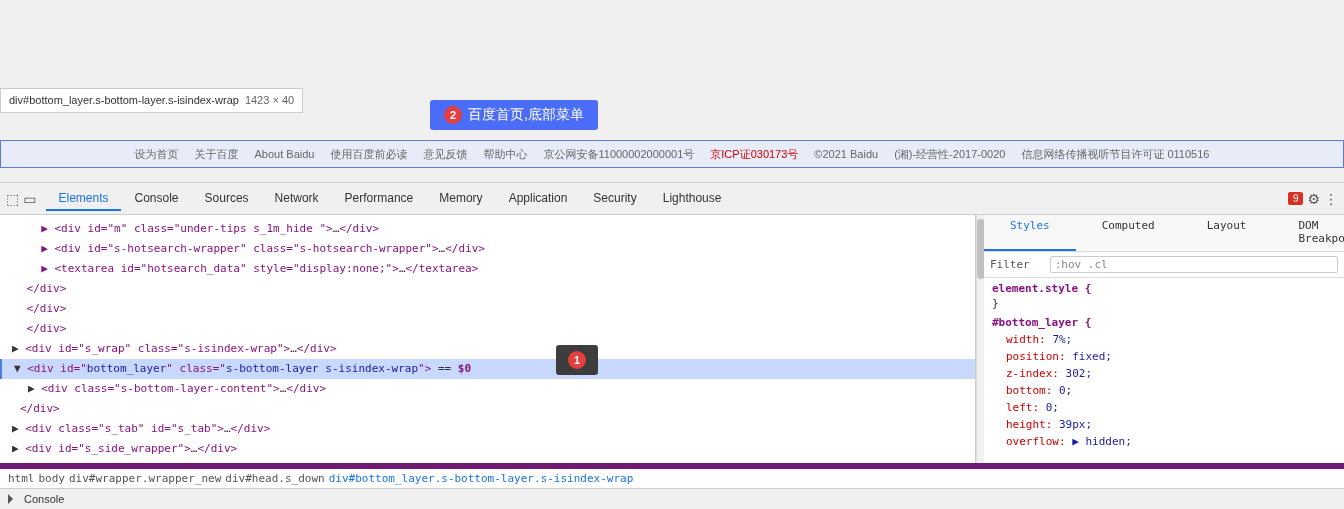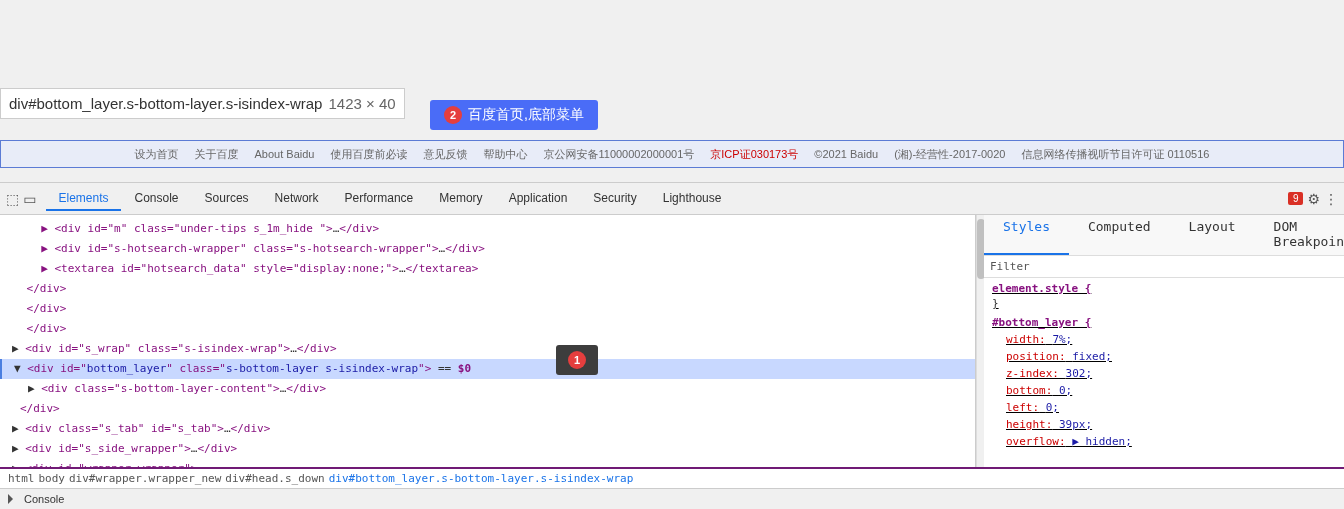--- a/index.html
+++ b/index.html
@@ -3,21 +3,21 @@
   <meta charset="utf-8">
   <style>
     * { margin: 0; padding: 0; box-sizing: border-box; }
     body { font-family: Arial, sans-serif; font-size: 12px; background: #f0f0f0; width: 1344px; overflow: hidden; }
 
     
     .browser-tooltip {
       background: white;
       border: 1px solid #ccc;
       padding: 4px 8px;
-      font-size: 15px;
+      font-size: 11px;
       color: #333;
       display: inline-block;
       position: absolute;
       top: 88px;
       left: 0;
       z-index: 100;
       line-height: 1.4;
     }
     .browser-tooltip .dims {
       color: #666;
@@ -174,22 +174,22 @@
       flex-direction: column;
       font-size: 11px;
       font-family: 'Consolas', monospace;
     }
     .styles-tabs {
       display: flex;
       border-bottom: 1px solid #ddd;
       background: #f8f8f8;
     }
     .styles-tab {
-      padding: 4px 19px;
-      font-size: 13px;
+      padding: 4px 26px;
+      font-size: 11px;
       color: #333;
       cursor: pointer;
       border-bottom: 2px solid transparent;
     }
     .styles-tab.active {
       color: #1a73e8;
       border-bottom: 2px solid #1a73e8;
     }
     .styles-filter {
       padding: 4px 6px;
@@ -197,36 +197,35 @@
       display: flex;
       align-items: center;
     }
     .styles-content {
       flex: 1;
       overflow-y: auto;
       padding: 4px 8px;
     }
     .css-rule {
       margin-bottom: 6px;
-      text-decoration: underline;
     }
     .css-selector {
       color: #881280;
       font-weight: bold;
       margin-bottom: 2px;
     }
     .css-brace { color: #333; }
     .css-property { color: #333; padding-left: 14px; line-height: 17px; }
     .css-prop-name { color: #c00; }
     .css-prop-value { color: #1a1aa6; }
 
     
     .breadcrumb-bar {
       background: white;
-      border-top: 2px solid #701a75;
+      border-top: 6px solid #701a75;
       padding: 3px 8px;
       font-size: 11px;
       font-family: 'Consolas', monospace;
       color: #333;
       display: flex;
       align-items: center;
       gap: 0;
       flex-wrap: nowrap;
       overflow: hidden;
       white-space: nowrap;
@@ -404,20 +403,23 @@
 
     <div class="styles-panel">
       <div class="styles-tabs">
         <div class="styles-tab active">Styles</div>
         <div class="styles-tab">Computed</div>
         <div class="styles-tab">Layout</div>
         <div class="styles-tab">DOM Breakpoints</div>
       </div>
       <div class="styles-filter">
         <span style="color:#555;font-size:11px;margin-right:20px;">Filter</span>
+        <div style="flex:1; display:flex; align-items:center; background:white; border:1px solid #ccc; border-radius:2px; padding:1px 4px;">
+          <span style="font-size:11px; color:#888; flex:1;">:hov .cl</span>
+        </div>
       </div>
       <div class="styles-content">
         <div class="css-rule">
           <div class="css-selector">element.style {</div>
           <div class="css-brace">}</div>
         </div>
         <div class="css-rule">
           <div class="css-selector">#bottom_layer {</div>
           <div class="css-property"><span class="css-prop-name">width:</span> <span class="css-prop-value">7%;</span></div>
           <div class="css-property"><span class="css-prop-name">position:</span> <span class="css-prop-value">fixed;</span></div>

